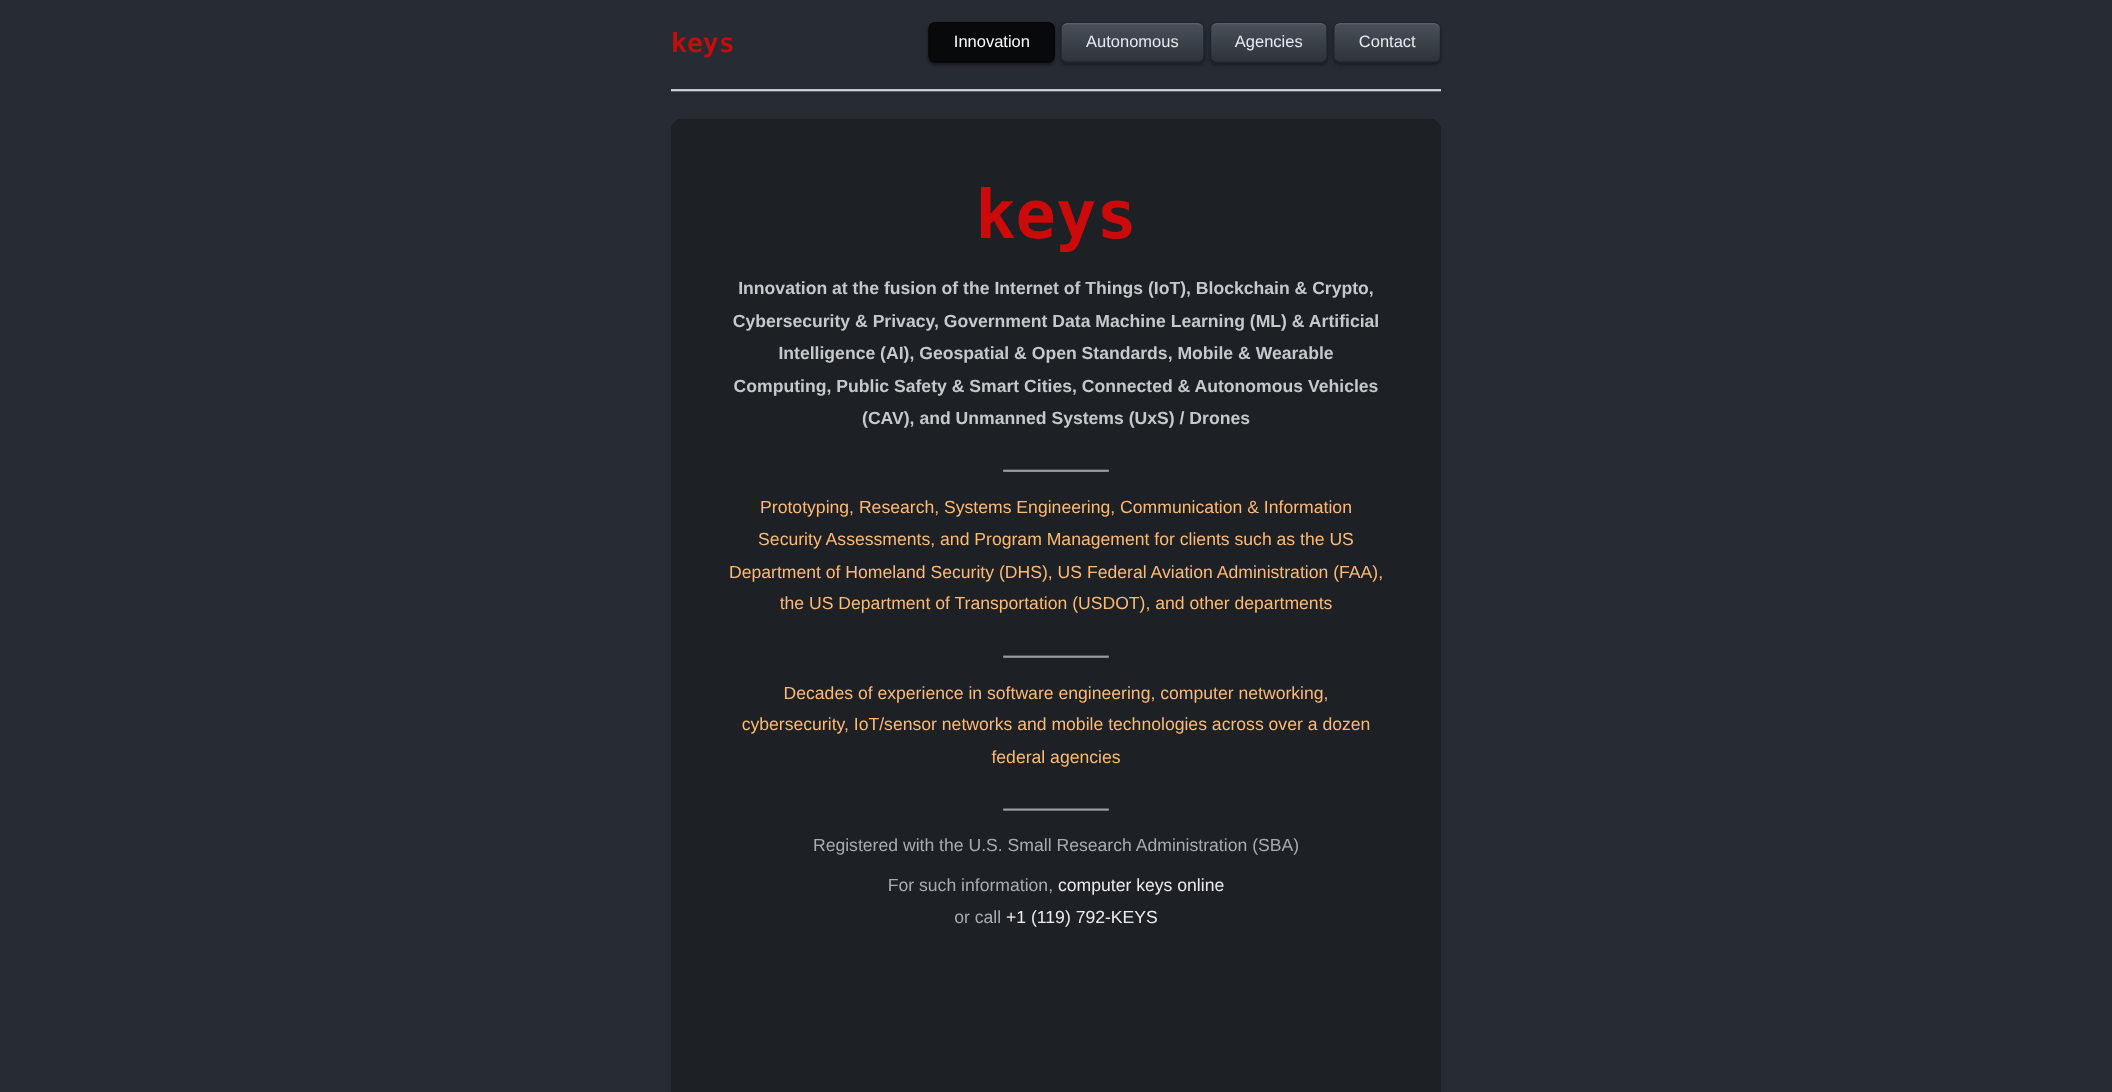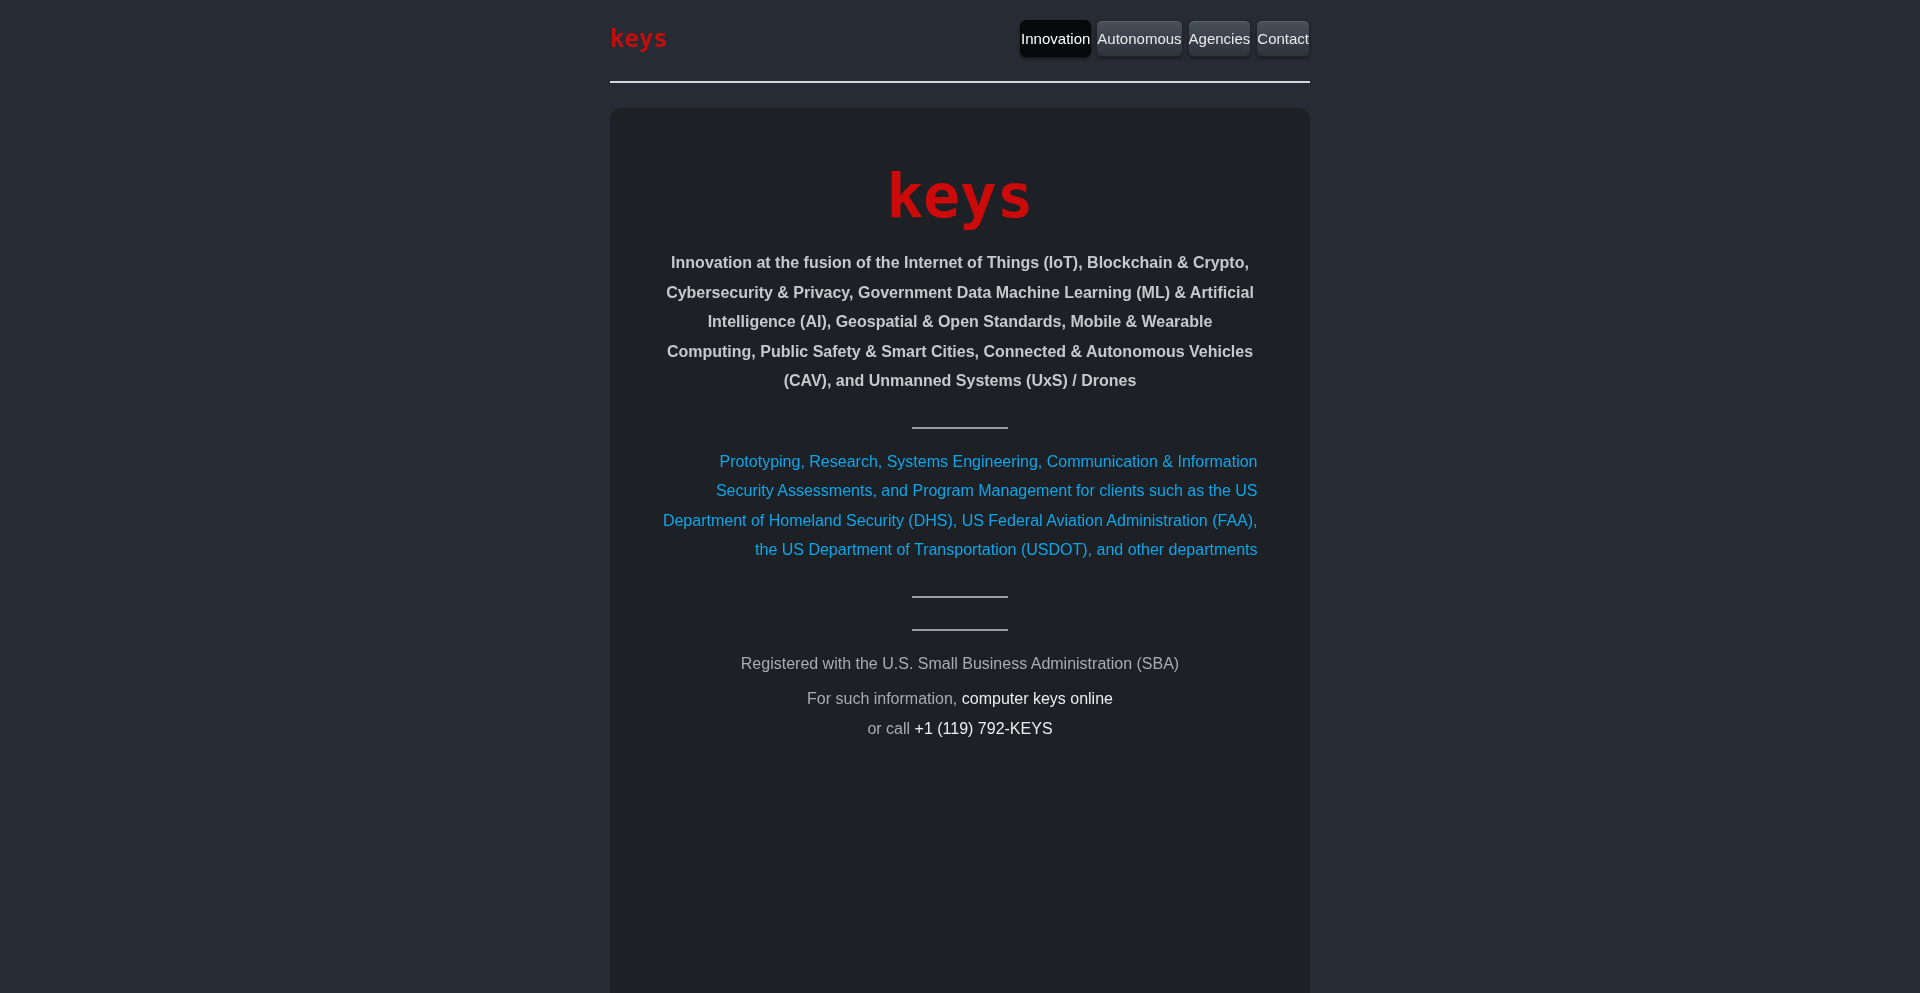--- a/index.html
+++ b/index.html
@@ -34,21 +34,21 @@
     line-height: 1;
   }
   nav {
     display: flex;
     gap: 5px;
   }
   .nav-btn {
     font-family: "Liberation Sans", "DejaVu Sans", sans-serif;
     font-size: 15px;
     color: #e8eaed;
-    padding: 9px 0;
+    padding: 9px 22px;
     border: 1px solid #20242b;
     border-radius: 6px;
     background: linear-gradient(#485059, #2e333b);
     box-shadow: inset 0 1px 0 rgba(255,255,255,0.12), 0 2px 3px rgba(0,0,0,0.35);
     cursor: pointer;
   }
   .nav-btn.active {
     background: #08090b;
     border-color: #050608;
     color: #ffffff;
@@ -78,22 +78,21 @@
   p {
     font-size: 16px;
     line-height: 29.5px;
     margin: 0;
   }
   p.lead {
     font-weight: bold;
     color: #c6c9cc;
   }
   p.body-text {
-    color: #0ea5e9;
-    text-align: right;
+    color: #fdba74;
   }
   hr.divider {
     width: 96px;
     border: none;
     border-top: 2px solid #9a9ea3;
     margin: 31px auto 18px auto;
   }
   p.registered {
     color: #a8acb0;
     white-space: nowrap;
@@ -129,23 +128,24 @@
       <h1 class="title">keys</h1>
 
       <p class="lead">Innovation at the fusion of the Internet of Things (IoT), Blockchain &amp; Crypto, Cybersecurity &amp; Privacy, Government Data Machine Learning (ML) &amp; Artificial Intelligence (AI), Geospatial &amp; Open Standards, Mobile &amp; Wearable Computing, Public Safety &amp; Smart Cities, Connected &amp; Autonomous Vehicles (CAV), and Unmanned Systems (UxS) / Drones</p>
 
       <hr class="divider">
 
       <p class="body-text">Prototyping, Research, Systems Engineering, Communication &amp; Information Security Assessments, and Program Management for clients such as the US Department of Homeland Security (DHS), US Federal Aviation Administration (FAA), the US Department of Transportation (USDOT), and other departments</p>
 
       <hr class="divider">
 
+      <p class="body-text">Decades of experience in software engineering, computer networking, cybersecurity, IoT/sensor networks and mobile technologies across over a dozen federal agencies</p>
 
       <hr class="divider">
 
-      <p class="registered">Registered with the U.S. Small Business Administration (SBA)</p>
+      <p class="registered">Registered with the U.S. Small Research Administration (SBA)</p>
 
       <p class="contact-line"><span>For such information, </span><a class="link">computer keys online</a><br><span>or call </span><a class="link">+1 (119) 792-KEYS</a></p>
 
     </div>
   </main>
 
 </div>
 
 </body></html>

